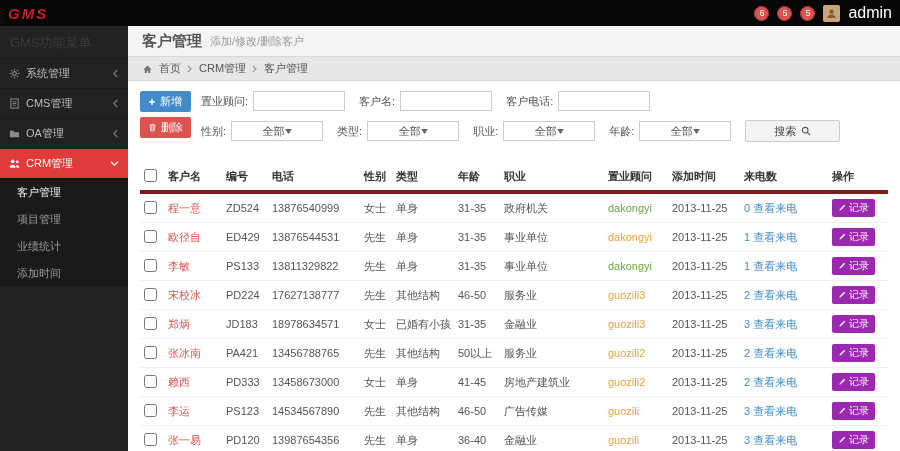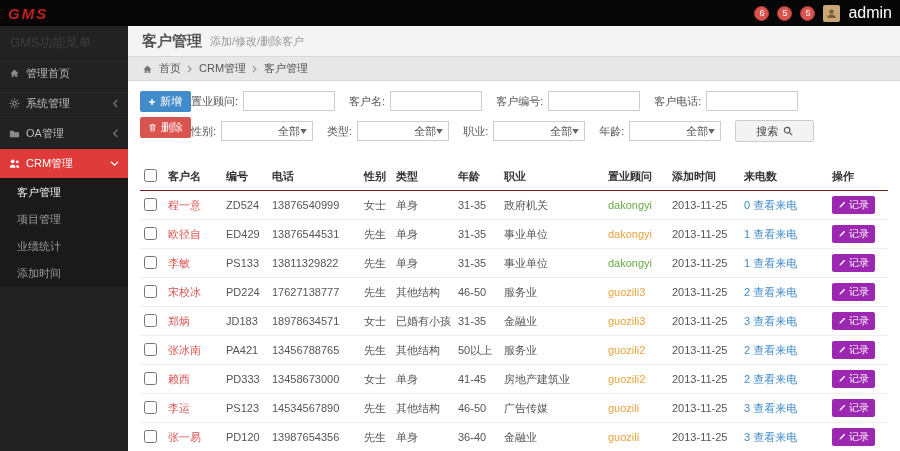--- a/index.html
+++ b/index.html
@@ -31,36 +31,36 @@
   .main { position:absolute; top:26px; left:128px; width:772px; height:425px; background:#fff; }
   .page-header { height:30px; background:#f4f4f4; display:flex; align-items:center; gap:8px; padding:0 14px; }
   .page-title { font-size:15px; font-weight:bold; color:#555; }
   .page-subtitle { font-size:11px; color:#999; }
   .breadcrumb { height:25px; background:#e7e7e7; border-top:1px solid #d8d8d8; border-bottom:1px solid #d8d8d8; display:flex; align-items:center; gap:6px; padding:0 14px; font-size:11px; color:#555; }
   .breadcrumb .sep { color:#999; line-height:0; }
   .crumb { cursor:pointer; }
   .content { padding:10px 12px; }
 
   
-  .filter-area { display:flex; gap:0; }
+  .filter-area { display:flex; gap:10px; }
   .action-buttons { display:flex; flex-direction:column; gap:5px; }
   .btn { display:flex; align-items:center; gap:4px; border:none; border-radius:2px; color:#fff; font-size:11px; padding:3px 8px; cursor:pointer; font-family:inherit; }
   .btn-add { background:#428bca; }
   .btn-del { background:#d9534f; }
   .filter-rows { flex:1; }
   .filter-row { display:flex; align-items:center; gap:14px; margin-bottom:9px; }
   .filter-field { display:flex; align-items:center; gap:5px; font-size:11px; color:#555; }
   .filter-field input[type=text] { width:92px; height:20px; border:1px solid #ccc; padding:2px 4px; font-size:11px; font-family:inherit; }
-  .selectbox { width:92px; height:20px; border:1px solid #ccc; background:#fff; display:flex; align-items:center; justify-content:flex-end; padding:0 5px; font-size:11px; color:#555; cursor:pointer; }
+  .selectbox { width:92px; height:20px; border:1px solid #ccc; background:#fff; display:flex; align-items:center; justify-content:center; padding:0 5px; font-size:11px; color:#555; cursor:pointer; }
   .selectbox .arrow { color:#666; line-height:0; }
-  .search-btn { height:22px; display:flex; align-items:center; gap:5px; padding:0 20px; background:#f3f3f3; border:1px solid #ccc; border-radius:2px; font-size:11px; color:#444; cursor:pointer; font-family:inherit; }
+  .search-btn { height:22px; display:flex; align-items:center; gap:5px; padding:0 28px; background:#f3f3f3; border:1px solid #ccc; border-radius:2px; font-size:11px; color:#444; cursor:pointer; font-family:inherit; }
 
   
   table { width:748px; border-collapse:collapse; table-layout:fixed; margin-top:12px; font-size:11px; }
-  th { text-align:left; font-size:11px; color:#333; padding:6px 4px; border-bottom:1px solid #7f1d1d; font-weight:bold; white-space:nowrap; overflow:hidden; }
+  th { text-align:left; font-size:11px; color:#333; padding:6px 4px; border-bottom:4px solid #7f1d1d; font-weight:bold; white-space:nowrap; overflow:hidden; }
   td { padding:5px 4px; border-bottom:1px solid #eee; color:#555; white-space:nowrap; overflow:hidden; }
   .col-check{width:24px;} .col-name{width:58px;} .col-code{width:46px;} .col-phone{width:92px;}
   .col-gender{width:32px;} .col-type{width:62px;} .col-age{width:46px;} .col-job{width:104px;}
   .col-consultant{width:64px;} .col-date{width:72px;} .col-calls{width:88px;} .col-action{width:60px;}
   .name-link { color:#d9534f; text-decoration:none; cursor:pointer; }
   .call-count { color:#428bca; }
   .view-calls { color:#428bca; text-decoration:none; cursor:pointer; }
   .btn-record { display:inline-flex; align-items:center; gap:3px; background:#9c27b0; color:#fff; border:none; border-radius:2px; font-size:10px; padding:2px 6px; cursor:pointer; font-family:inherit; }
 </style>
 </head>
@@ -84,38 +84,42 @@
           <path d="M1.5 11c0-2.6 2-4 4.5-4s4.5 1.4 4.5 4z" fill="currentColor"></path>
         </svg>
     </div>
     <span class="username">admin</span>
   </div>
 </header>
 
 <aside class="sidebar">
   <div class="sidebar-title">GMS功能菜单</div>
 
-  <div class="menu-item">
-    <span class="micon"><svg class="ic" width="11" height="11" viewBox="0 0 16 16">
-          <path d="M8 2l6 6h-2v5H9v-3H7v3H4V8H2z" fill="currentColor"></path>
-        </svg></span>
-    <span>管理首页</span>
-  </div>
 
   <div class="menu-item">
     <span class="micon"><svg class="ic" width="11" height="11" viewBox="0 0 12 12">
           <circle cx="6" cy="6" r="2" fill="none" stroke="currentColor" stroke-width="1.2"></circle>
           <path d="M6 .5v2M6 9.5v2M.5 6h2M9.5 6h2M2.1 2.1l1.4 1.4M8.5 8.5l1.4 1.4M9.9 2.1L8.5 3.5M3.5 8.5L2.1 9.9" stroke="currentColor" stroke-width="1.1"></path>
         </svg></span>
     <span>系统管理</span>
     <span class="chev"><svg class="ic" width="7" height="9" viewBox="0 0 8 10">
           <path d="M6 1L2 5l4 4" fill="none" stroke="currentColor" stroke-width="1.4"></path>
         </svg></span>
   </div>
 
+  <div class="menu-item">
+    <span class="micon"><svg class="ic" width="11" height="11" viewBox="0 0 12 12">
+          <rect x="2" y="1" width="8" height="10" fill="none" stroke="currentColor" stroke-width="1.1"></rect>
+          <path d="M4 4h4M4 6h4M4 8h3" stroke="currentColor" stroke-width="1"></path>
+        </svg></span>
+    <span>CMS管理</span>
+    <span class="chev"><svg class="ic" width="7" height="9" viewBox="0 0 8 10">
+          <path d="M6 1L2 5l4 4" fill="none" stroke="currentColor" stroke-width="1.4"></path>
+        </svg></span>
+  </div>
 
   <div class="menu-item">
     <span class="micon"><svg class="ic" width="11" height="11" viewBox="0 0 12 12">
           <path d="M1 3h4l1 1.5h5V10H1z" fill="currentColor"></path>
         </svg></span>
     <span>OA管理</span>
     <span class="chev"><svg class="ic" width="7" height="9" viewBox="0 0 8 10">
           <path d="M6 1L2 5l4 4" fill="none" stroke="currentColor" stroke-width="1.4"></path>
         </svg></span>
   </div>
@@ -182,24 +186,20 @@
       </div>
 
       <div class="filter-rows">
         <div class="filter-row">
           <label class="filter-field">
             <span>置业顾问:</span>
             <input type="text" value="" style="">
           </label>
           <label class="filter-field">
             <span>客户名:</span>
-            <input type="text" value="" style="">
-          </label>
-          <label class="filter-field">
-            <span>客户编号:</span>
             <input type="text" value="" style="">
           </label>
           <label class="filter-field">
             <span>客户电话:</span>
             <input type="text" value="" style="">
           </label>
         </div>
 
         <div class="filter-row">
           <div class="filter-field">

